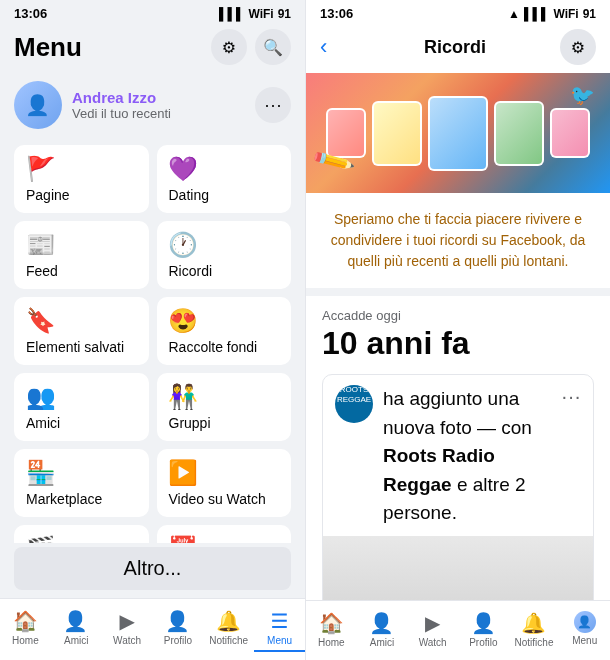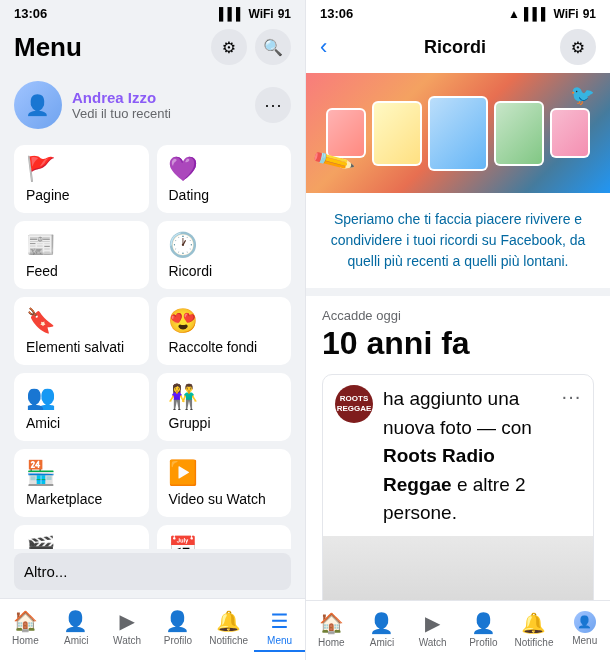--- a/index.html
+++ b/index.html
@@ -140,26 +140,26 @@
       color: #050505;
       margin-top: 2px;
     }
 
     .altro-btn {
       margin: 4px 14px 8px;
       background: #e4e6eb;
       border: none;
       border-radius: 8px;
       padding: 10px;
-      font-size: 15px;
+      font-size: 20px;
       font-weight: 500;
       color: #050505;
       cursor: pointer;
       width: calc(100% - 28px);
-      text-align: left;
+      text-align: center;
     }
 
     .bottom-nav {
       display: flex;
       background: #fff;
       border-top: 1px solid #e4e6eb;
       padding: 6px 0 8px;
     }
     .nav-item {
       flex: 1;
@@ -303,21 +303,21 @@
       flex: 1;
       overflow-y: auto;
       background: #f0f2f5;
     }
 
     .memories-intro {
       background: #fff;
       padding: 16px;
       text-align: center;
       font-size: 14px;
-      color: #0369a1;
+      color: #a16207;
       line-height: 1.5;
       border-bottom: 8px solid #f0f2f5;
     }
 
     .memories-section {
       background: #fff;
       padding: 12px 16px 0;
     }
     .accadde-oggi {
       font-size: 13px;
@@ -340,27 +340,26 @@
     .post-header {
       display: flex;
       align-items: flex-start;
       padding: 10px 12px 8px;
       gap: 10px;
     }
     .post-avatar {
       width: 38px;
       height: 38px;
       border-radius: 50%;
-      background: #7f1d1d;
-      display: flex;
-      align-items: center;
+      background: #0369a1;
+      display: flex;
       justify-content: center;
       font-size: 10px;
       color: #fff;
-      font-weight: 700;
+      font-weight: 400;
       flex-shrink: 0;
       overflow: hidden;
     }
     .post-meta {
       flex: 1;
     }
     .post-text {
       font-size: 19px;
       color: #050505;
       line-height: 1.5;

